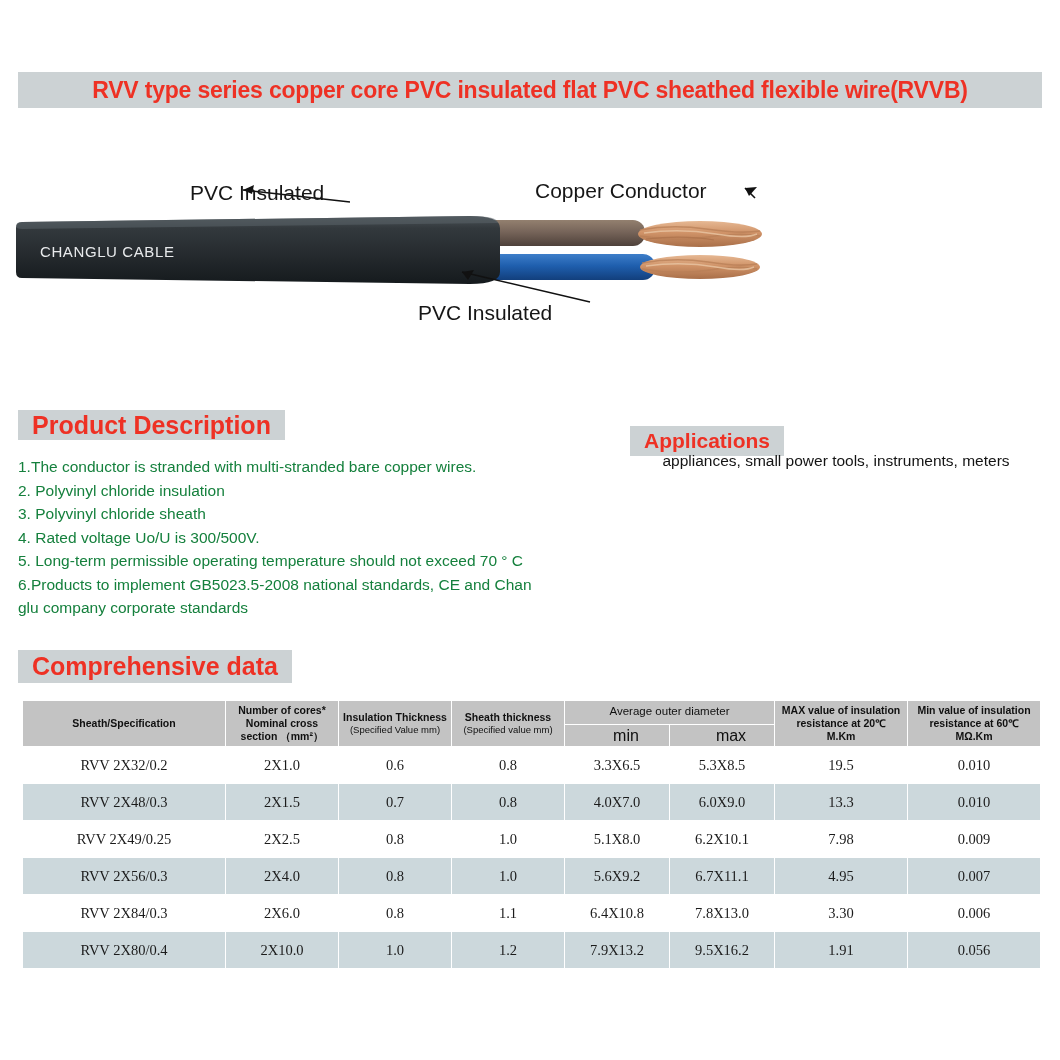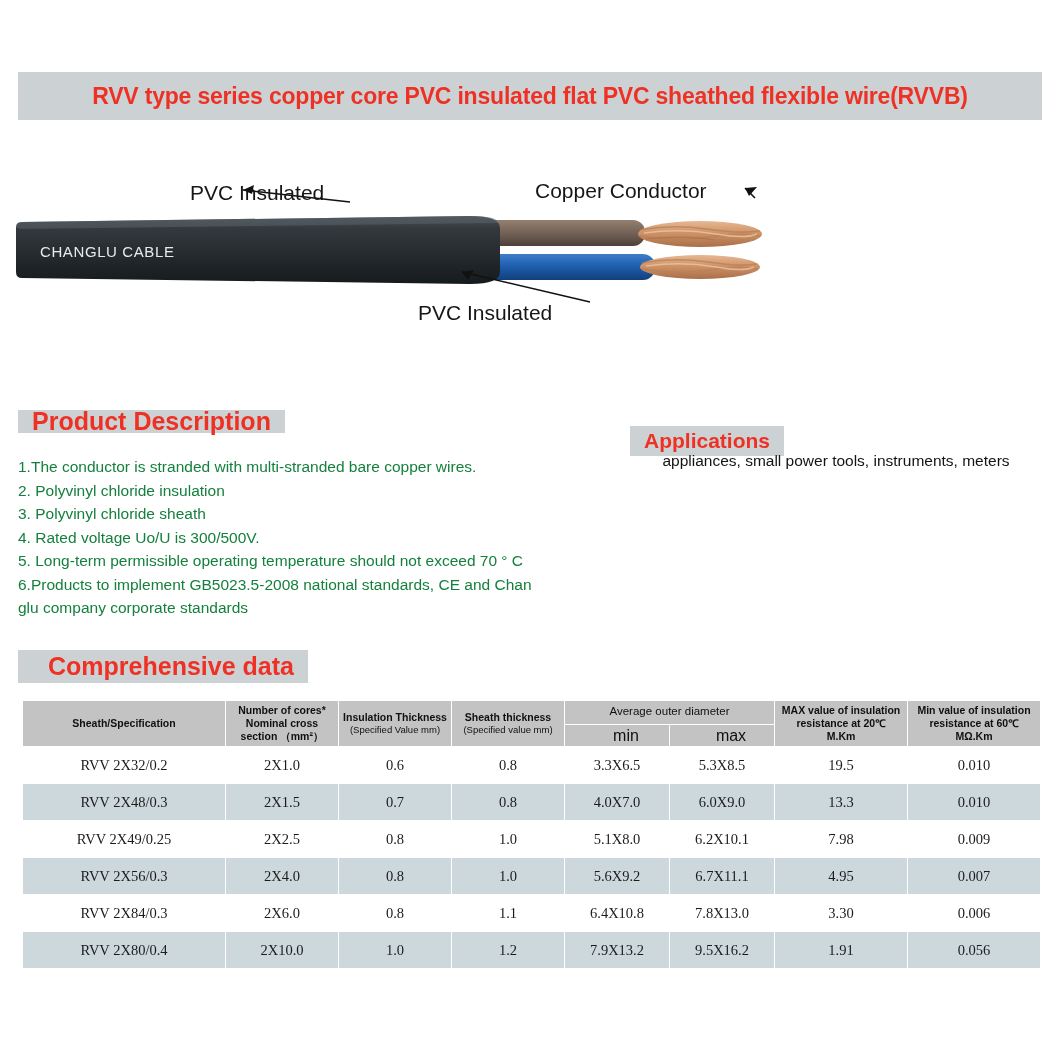--- a/index.html
+++ b/index.html
@@ -15,21 +15,21 @@
     overflow: hidden;
     position: relative;
   }
 
   
   .title-banner {
     position: absolute;
     left: 18px;
     top: 72px;
     width: 1024px;
-    height: 48px;
+    height: 36px;
     background: #ccd2d4;
     display: flex;
     align-items: center;
   }
   .title-text {
     width: 100%;
     text-align: center;
     color: #ee3124;
     font-size: 23px;
     font-weight: bold;
@@ -65,26 +65,26 @@
     display: flex;
     align-items: center;
     padding: 0 14px;
     box-sizing: border-box;
   }
   .sec-head span {
     color: #ee3124;
     font-weight: bold;
     white-space: nowrap;
   }
-  #head-product { left: 18px; top: 410px; height: 23px; }
+  #head-product { left: 18px; top: 410px; height: 30px; }
   #head-product span { font-size: 25px; }
   #head-apps { left: 630px; top: 410px; height: 30px; margin-top: 16px; }
   #head-apps span { font-size: 21px; }
   #head-comp { left: 18px; top: 650px; height: 33px; }
-  #head-comp span { font-size: 25px; margin-left: 16px; }
+  #head-comp span { font-size: 25px; }
 
   
   .desc-block {
     position: absolute;
     left: 18px;
     top: 455px;
     width: 600px;
   }
   .desc-block .line {
     font-size: 15.5px;

